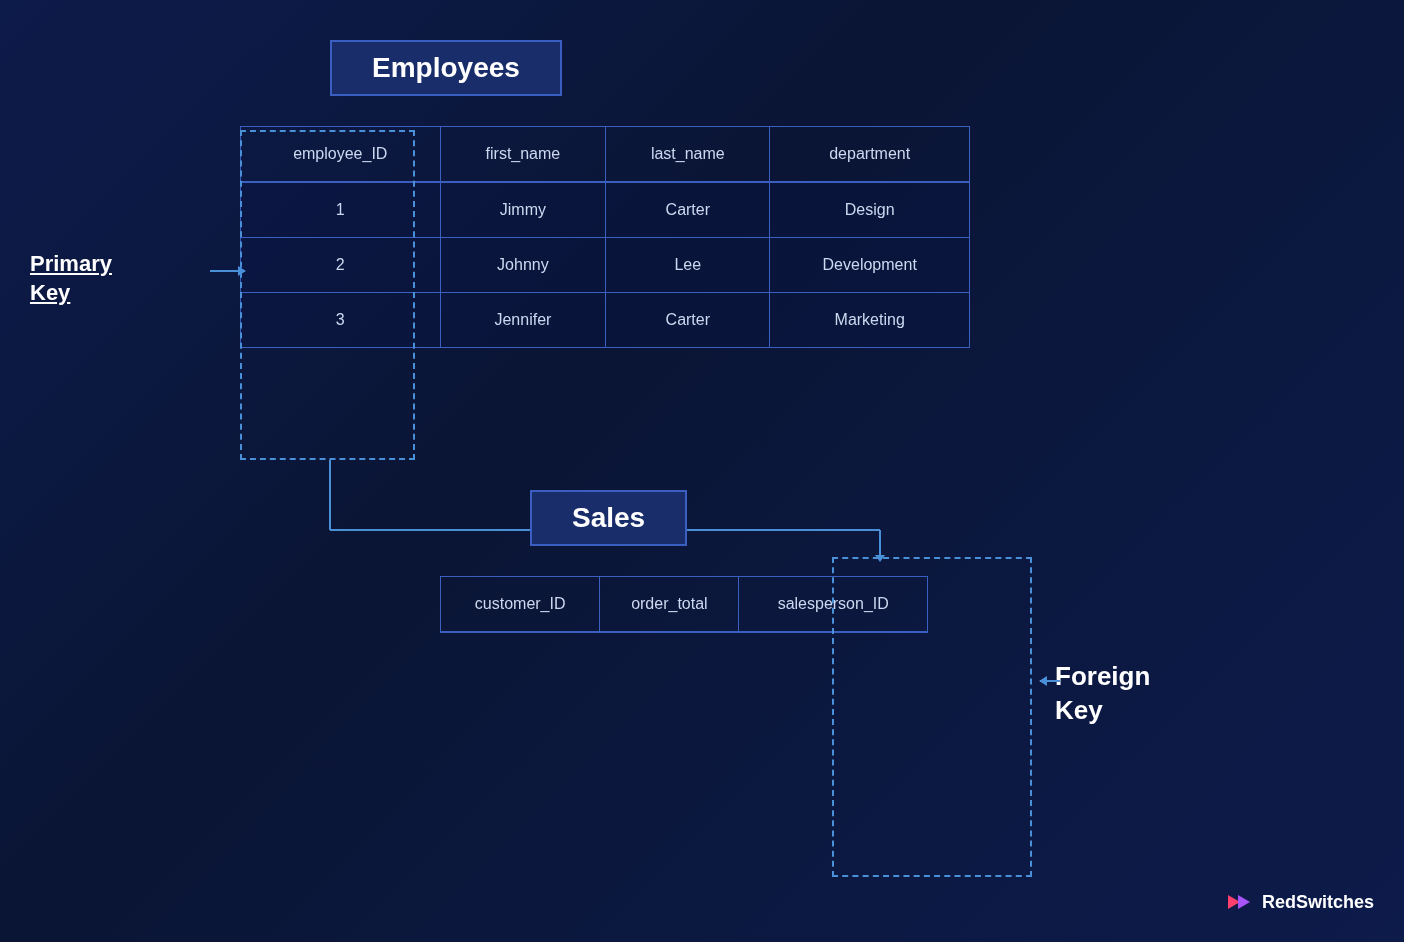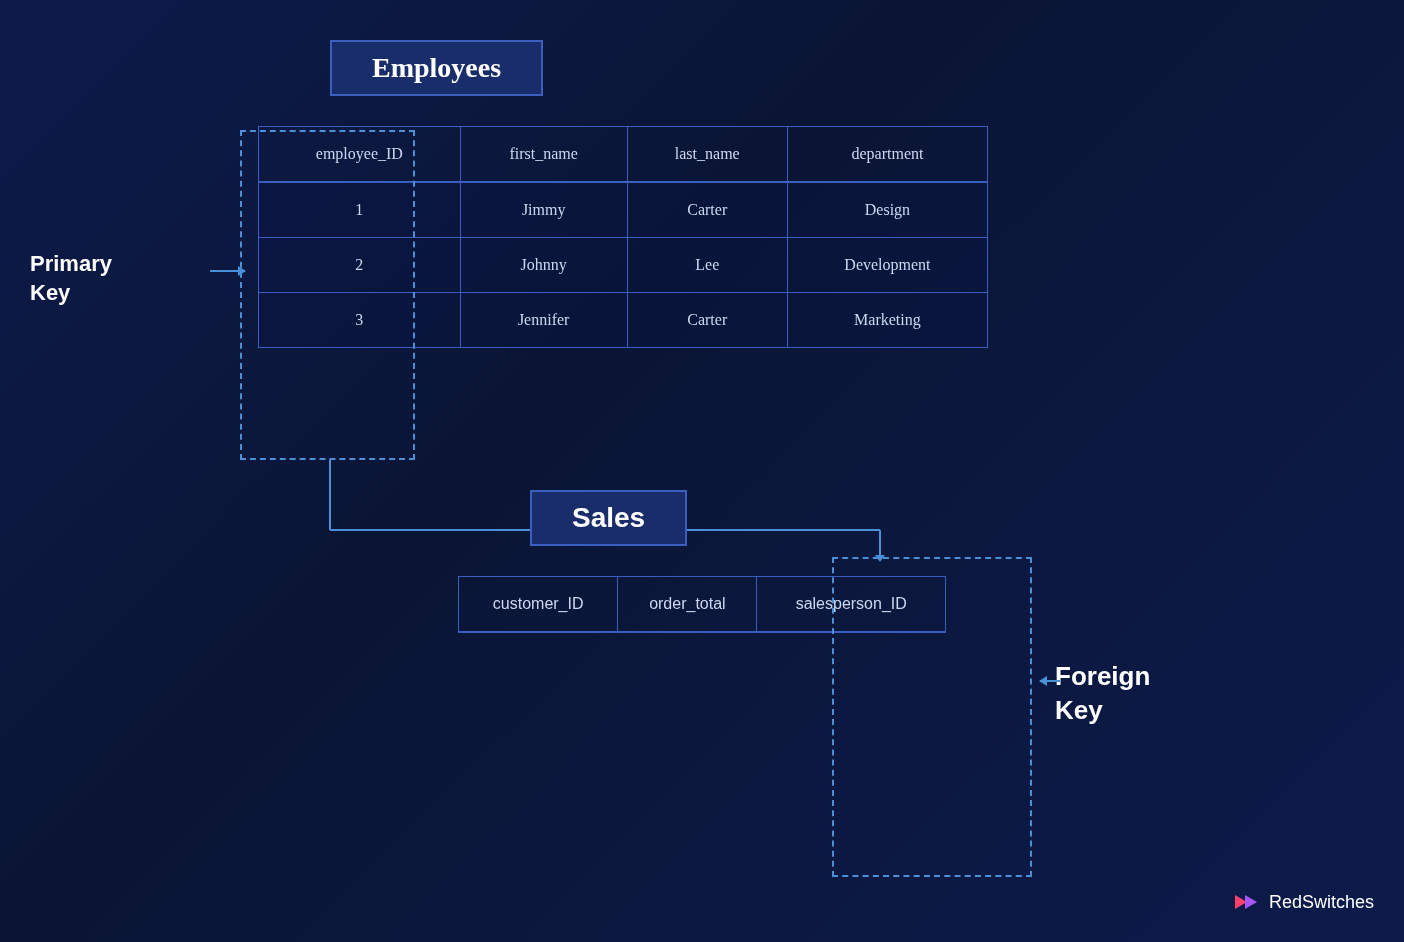--- a/index.html
+++ b/index.html
@@ -20,40 +20,38 @@
       width: 1404px;
       height: 942px;
     }
 
     
     .employees-section {
       position: absolute;
       top: 40px;
       left: 240px;
       width: 730px;
-      font-family: Liberation Serif, serif;
     }
 
     .table-title {
       display: inline-block;
       background: #1a2d6b;
       border: 2px solid #3a5fc0;
       padding: 10px 40px;
       font-size: 28px;
       font-weight: 700;
       color: #ffffff;
       margin-bottom: 30px;
       margin-left: 90px;
     }
 
     .db-table {
       border-collapse: collapse;
       width: 100%;
       border: 1px solid #3a5fc0;
-      margin-left: 18px;
     }
 
     .db-table th, .db-table td {
       border: 1px solid #3a5fc0;
       text-align: center;
       padding: 18px 10px;
       font-size: 16px;
       color: #cdd8f0;
     }
 
@@ -80,20 +78,21 @@
 
     
     .primary-key-label {
       position: absolute;
       top: 250px;
       left: 30px;
       font-size: 22px;
       font-weight: 700;
       color: #ffffff;
       line-height: 1.3;
+      text-decoration: underline;
     }
 
     .pk-arrow {
       position: absolute;
       top: 270px;
       left: 210px;
       width: 35px;
       height: 2px;
       background: #4a90d9;
     }
@@ -168,21 +167,21 @@
 
     
     .brand-logo {
       position: absolute;
       bottom: 25px;
       right: 30px;
       display: flex;
       align-items: center;
       gap: 8px;
       font-size: 18px;
-      font-weight: 400;
+      font-weight: 700;
       color: #ffffff;
     }
 
     .brand-icon {
       width: 30px;
       height: 30px;
     }
   </style>
 </head>
 <body>

